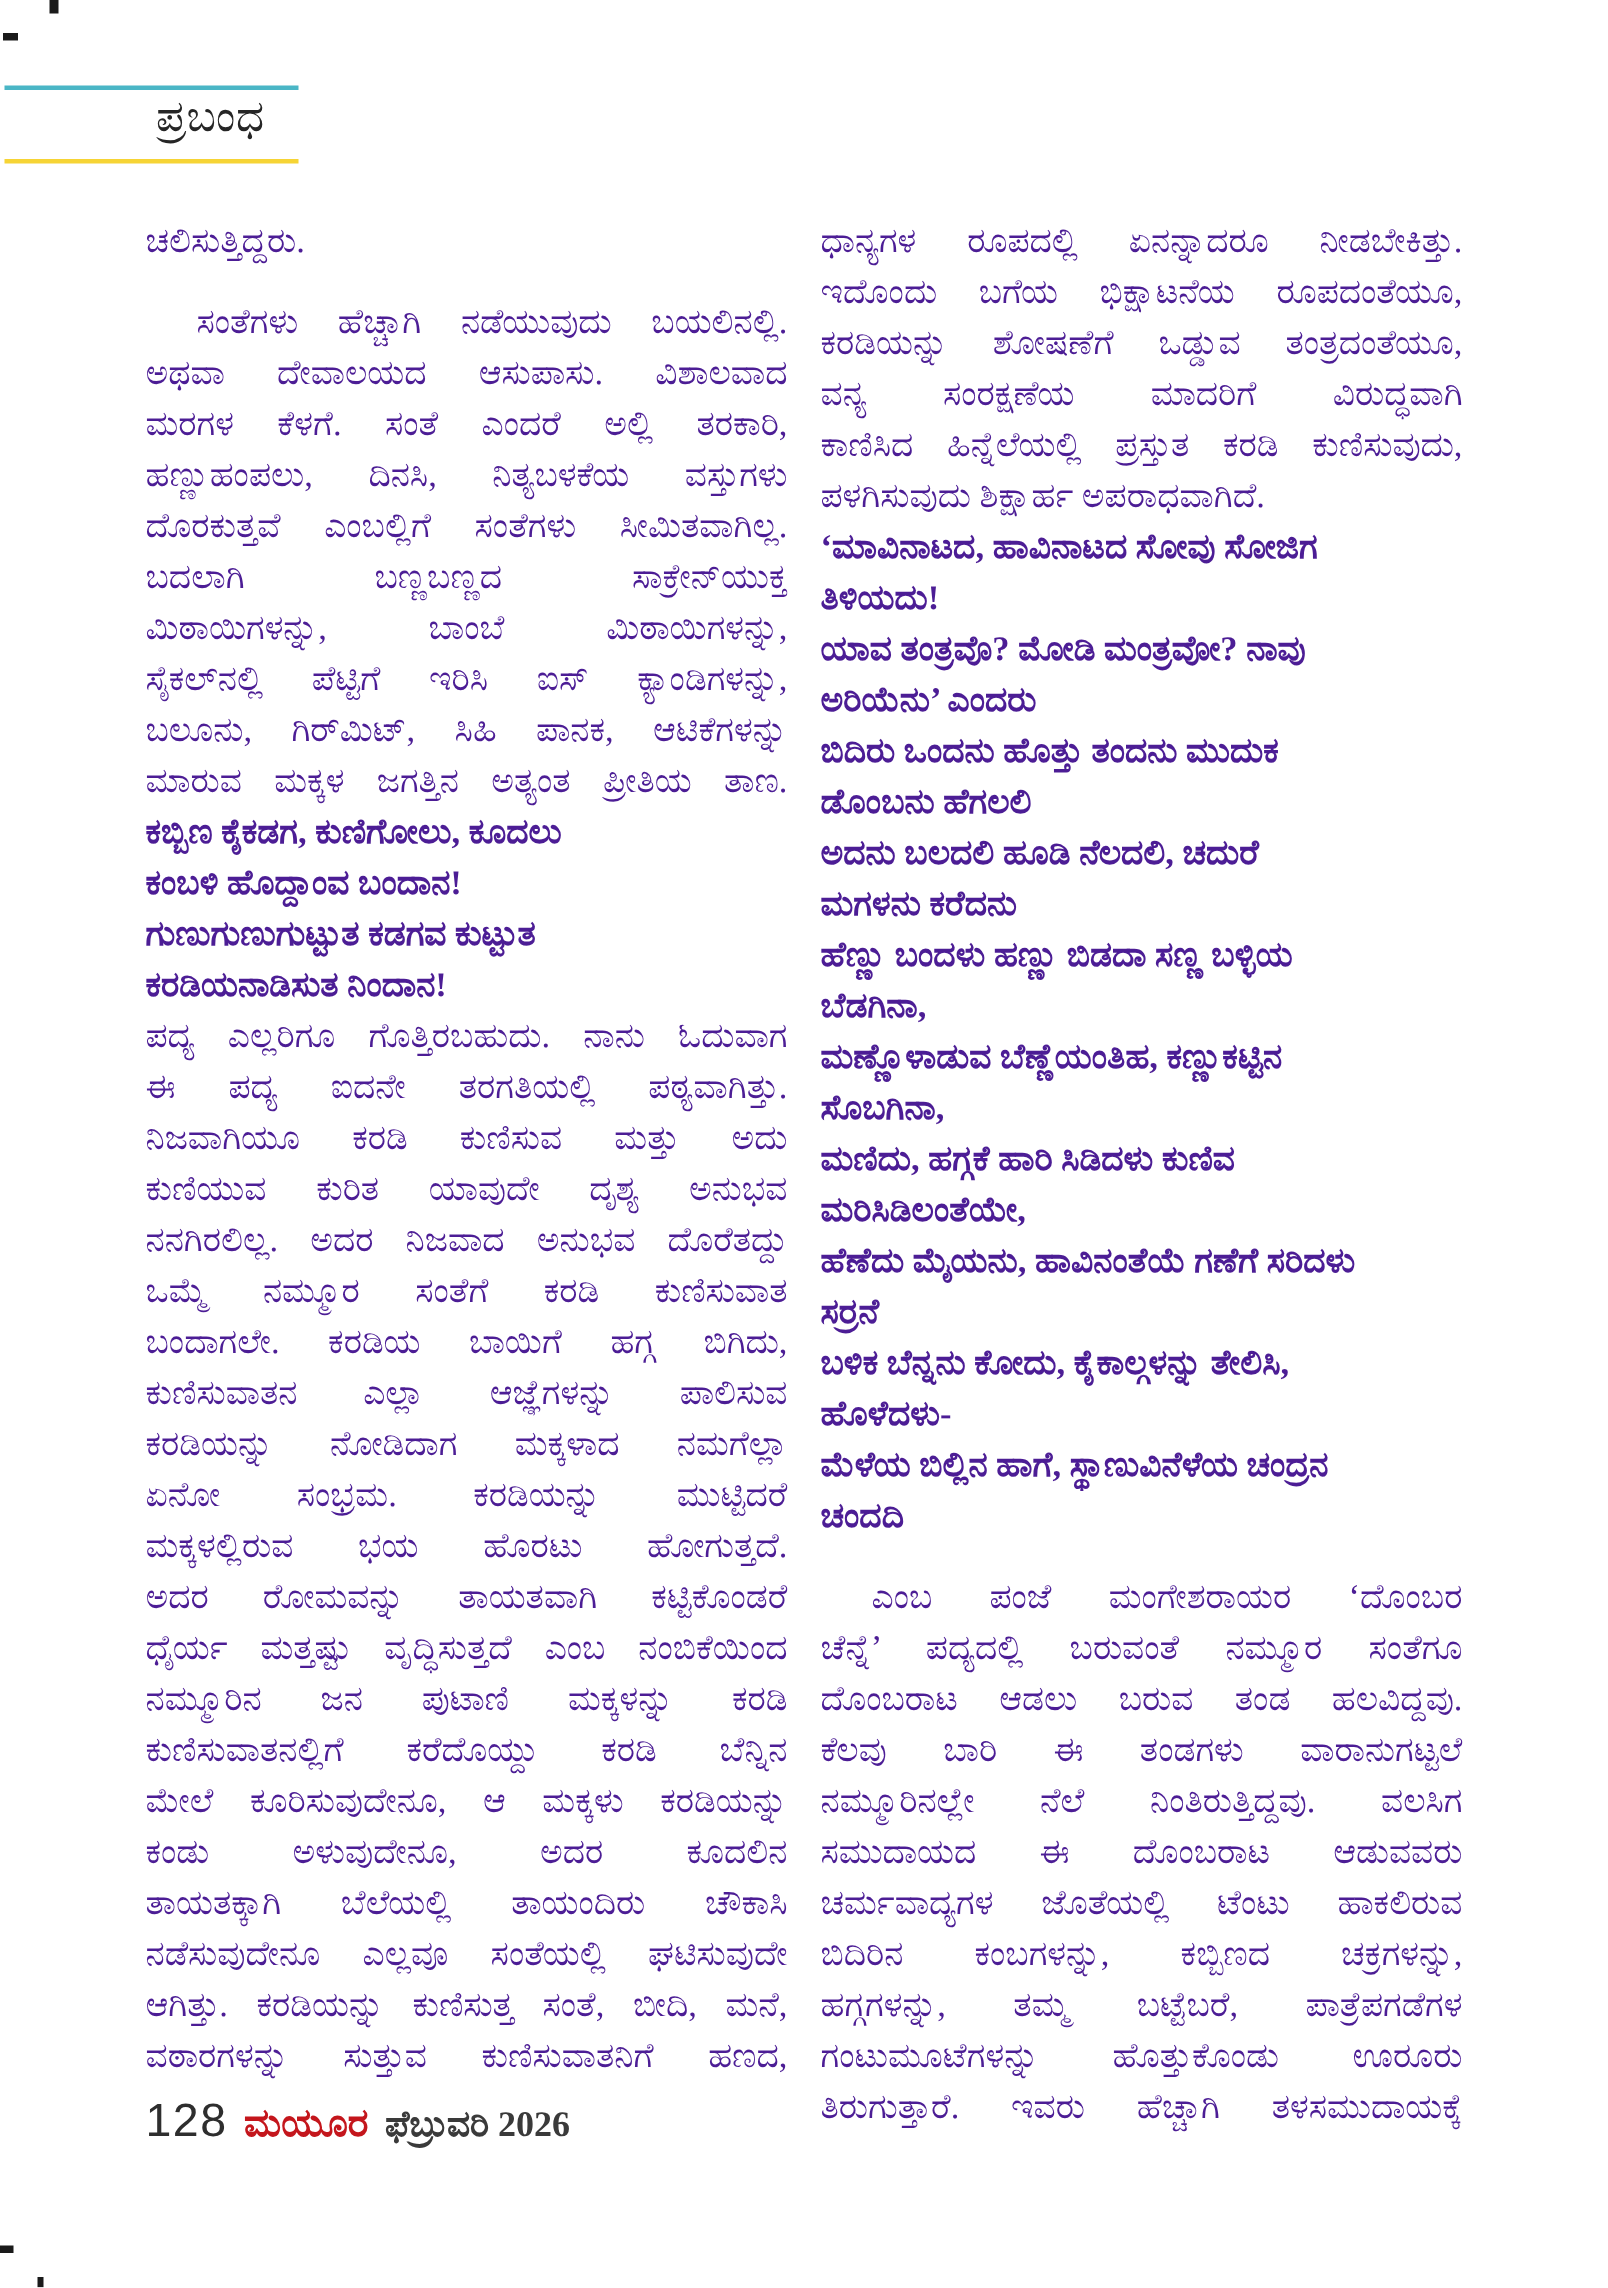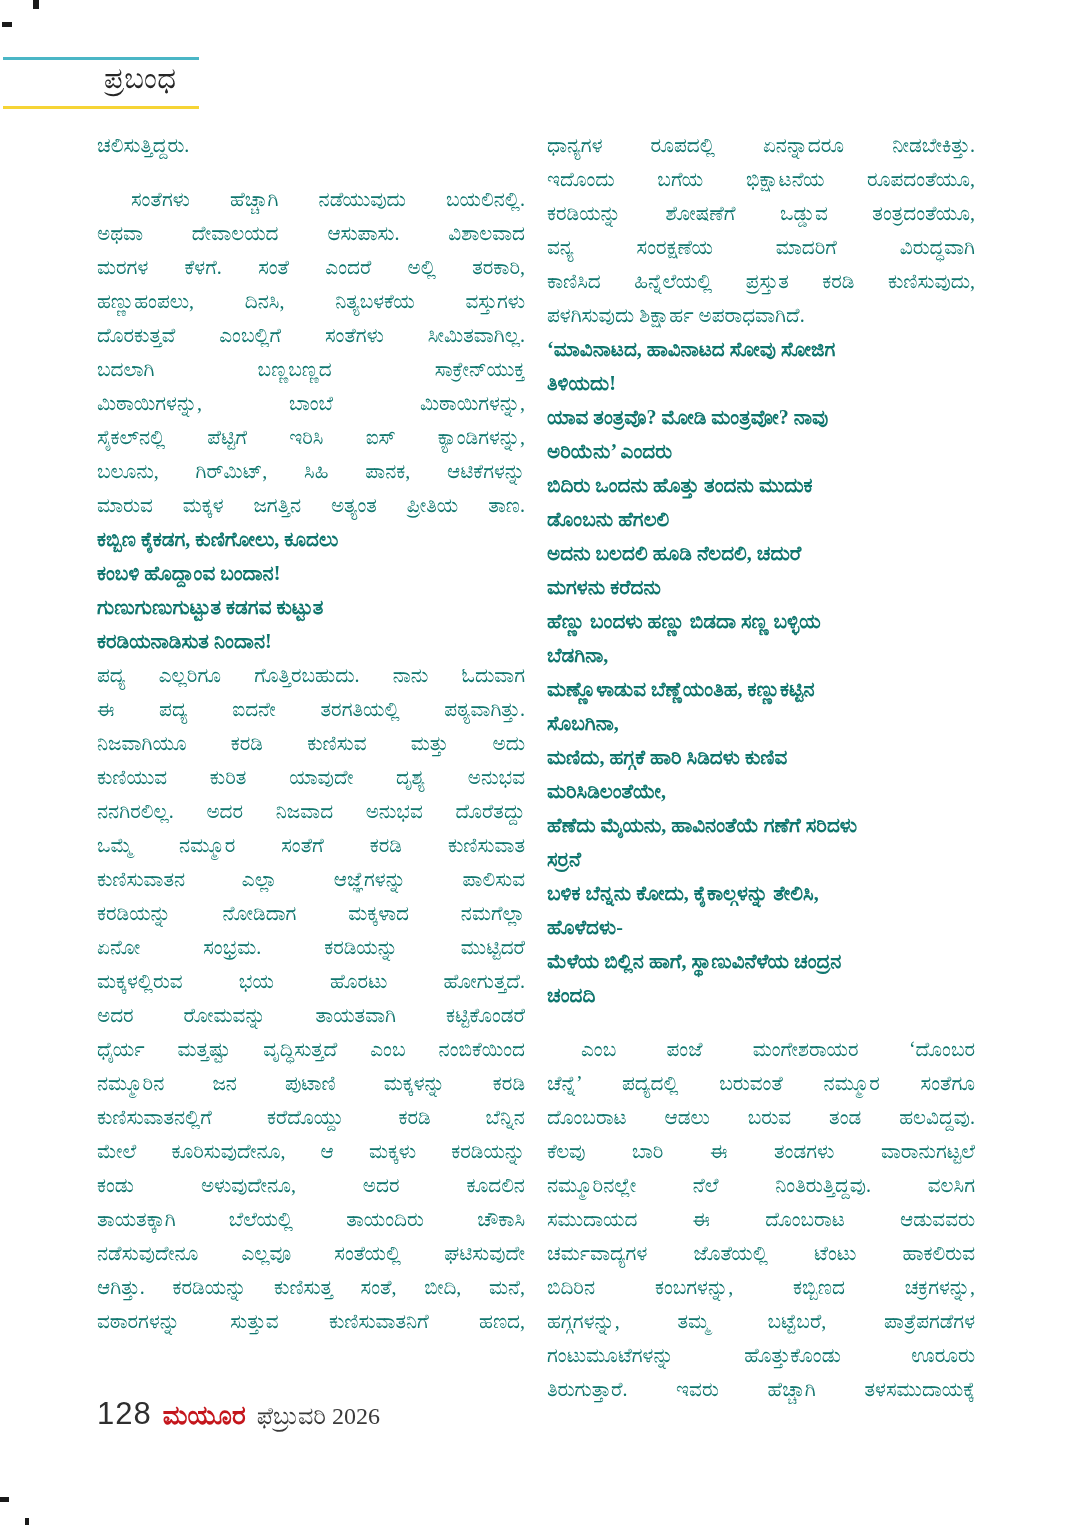--- a/index.html
+++ b/index.html
@@ -22,40 +22,40 @@
   .rule-top{position:absolute;left:3px;top:57px;width:196px;height:3px;background:#4ab6c6;}
   .rule-bottom{position:absolute;left:3px;top:106px;width:196px;height:3px;background:#f6d435;}
   .section-label{
     position:absolute;left:104px;top:62px;
     font-size:29px;font-weight:400;color:#262626;
     letter-spacing:0.5px;
   }
 
   
   .col{
-    position:absolute;top:128px;width:428px;
-    font-size:20px;line-height:34px;color:#0f766e;
+    position:absolute;top:144px;width:428px;
+    font-size:23px;line-height:34px;color:#4c1d95;
   }
   .col.left{left:97px;}
   .col.right{left:547px;}
   .line{height:34px;overflow:hidden;text-align:left;}
   .line.j{text-align:justify;text-align-last:justify;}
   .line.b{font-weight:700;font-family:Liberation Serif, serif;}
   .line.i{padding-left:34px;}
   .line.i.j{text-align-last:justify;margin-top:20px;}
 
   
   .footer{
     position:absolute;left:97px;top:1396px;
     display:flex;align-items:baseline;gap:11px;
     font-family:"Liberation Sans","DejaVu Sans",sans-serif;
   }
   .page-number{font-size:31px;color:#2e2e2e;letter-spacing:1px;}
   .magazine-name{font-size:26px;font-weight:700;color:#c4161c;font-family:"Liberation Serif","DejaVu Serif",serif;}
-  .issue-date{font-size:24px;color:#3a3a3a;font-family:"Liberation Serif","DejaVu Serif",serif;}
+  .issue-date{font-size:24px;color:#3a3a3a;font-family:"Liberation Serif","DejaVu Serif",serif;font-weight:bold;}
 </style>
 </head>
 <body>
 
 <div class="page">
 
   <span class="crop m1"></span>
   <span class="crop m2"></span>
   <span class="crop m3"></span>
   <span class="crop m4"></span>
@@ -79,20 +79,21 @@
       <div class="line b">ಕಬ್ಬಿಣ ಕೈಕಡಗ, ಕುಣಿಗೋಲು, ಕೂದಲು</div>
       <div class="line b">ಕಂಬಳಿ ಹೊದ್ದಾಂವ ಬಂದಾನ!</div>
       <div class="line b">ಗುಣುಗುಣುಗುಟ್ಟುತ ಕಡಗವ ಕುಟ್ಟುತ</div>
       <div class="line b">ಕರಡಿಯನಾಡಿಸುತ ನಿಂದಾನ!</div>
       <div class="line j">ಪದ್ಯ ಎಲ್ಲರಿಗೂ ಗೊತ್ತಿರಬಹುದು. ನಾನು ಓದುವಾಗ</div>
       <div class="line j">ಈ ಪದ್ಯ ಐದನೇ ತರಗತಿಯಲ್ಲಿ ಪಠ್ಯವಾಗಿತ್ತು.</div>
       <div class="line j">ನಿಜವಾಗಿಯೂ ಕರಡಿ ಕುಣಿಸುವ ಮತ್ತು ಅದು</div>
       <div class="line j">ಕುಣಿಯುವ ಕುರಿತ ಯಾವುದೇ ದೃಶ್ಯ ಅನುಭವ</div>
       <div class="line j">ನನಗಿರಲಿಲ್ಲ. ಅದರ ನಿಜವಾದ ಅನುಭವ ದೊರೆತದ್ದು</div>
       <div class="line j">ಒಮ್ಮೆ ನಮ್ಮೂರ ಸಂತೆಗೆ ಕರಡಿ ಕುಣಿಸುವಾತ</div>
+      <div class="line j">ಬಂದಾಗಲೇ. ಕರಡಿಯ ಬಾಯಿಗೆ ಹಗ್ಗ ಬಿಗಿದು,</div>
       <div class="line j">ಕುಣಿಸುವಾತನ ಎಲ್ಲಾ ಆಜ್ಞೆಗಳನ್ನು ಪಾಲಿಸುವ</div>
       <div class="line j">ಕರಡಿಯನ್ನು ನೋಡಿದಾಗ ಮಕ್ಕಳಾದ ನಮಗೆಲ್ಲಾ</div>
       <div class="line j">ಏನೋ ಸಂಭ್ರಮ. ಕರಡಿಯನ್ನು ಮುಟ್ಟಿದರೆ</div>
       <div class="line j">ಮಕ್ಕಳಲ್ಲಿರುವ ಭಯ ಹೊರಟು ಹೋಗುತ್ತದೆ.</div>
       <div class="line j">ಅದರ ರೋಮವನ್ನು ತಾಯತವಾಗಿ ಕಟ್ಟಿಕೊಂಡರೆ</div>
       <div class="line j">ಧೈರ್ಯ ಮತ್ತಷ್ಟು ವೃದ್ಧಿಸುತ್ತದೆ ಎಂಬ ನಂಬಿಕೆಯಿಂದ</div>
       <div class="line j">ನಮ್ಮೂರಿನ ಜನ ಪುಟಾಣಿ ಮಕ್ಕಳನ್ನು ಕರಡಿ</div>
       <div class="line j">ಕುಣಿಸುವಾತನಲ್ಲಿಗೆ ಕರೆದೊಯ್ದು ಕರಡಿ ಬೆನ್ನಿನ</div>
       <div class="line j">ಮೇಲೆ ಕೂರಿಸುವುದೇನೂ, ಆ ಮಕ್ಕಳು ಕರಡಿಯನ್ನು</div>
       <div class="line j">ಕಂಡು ಅಳುವುದೇನೂ, ಅದರ ಕೂದಲಿನ</div>

